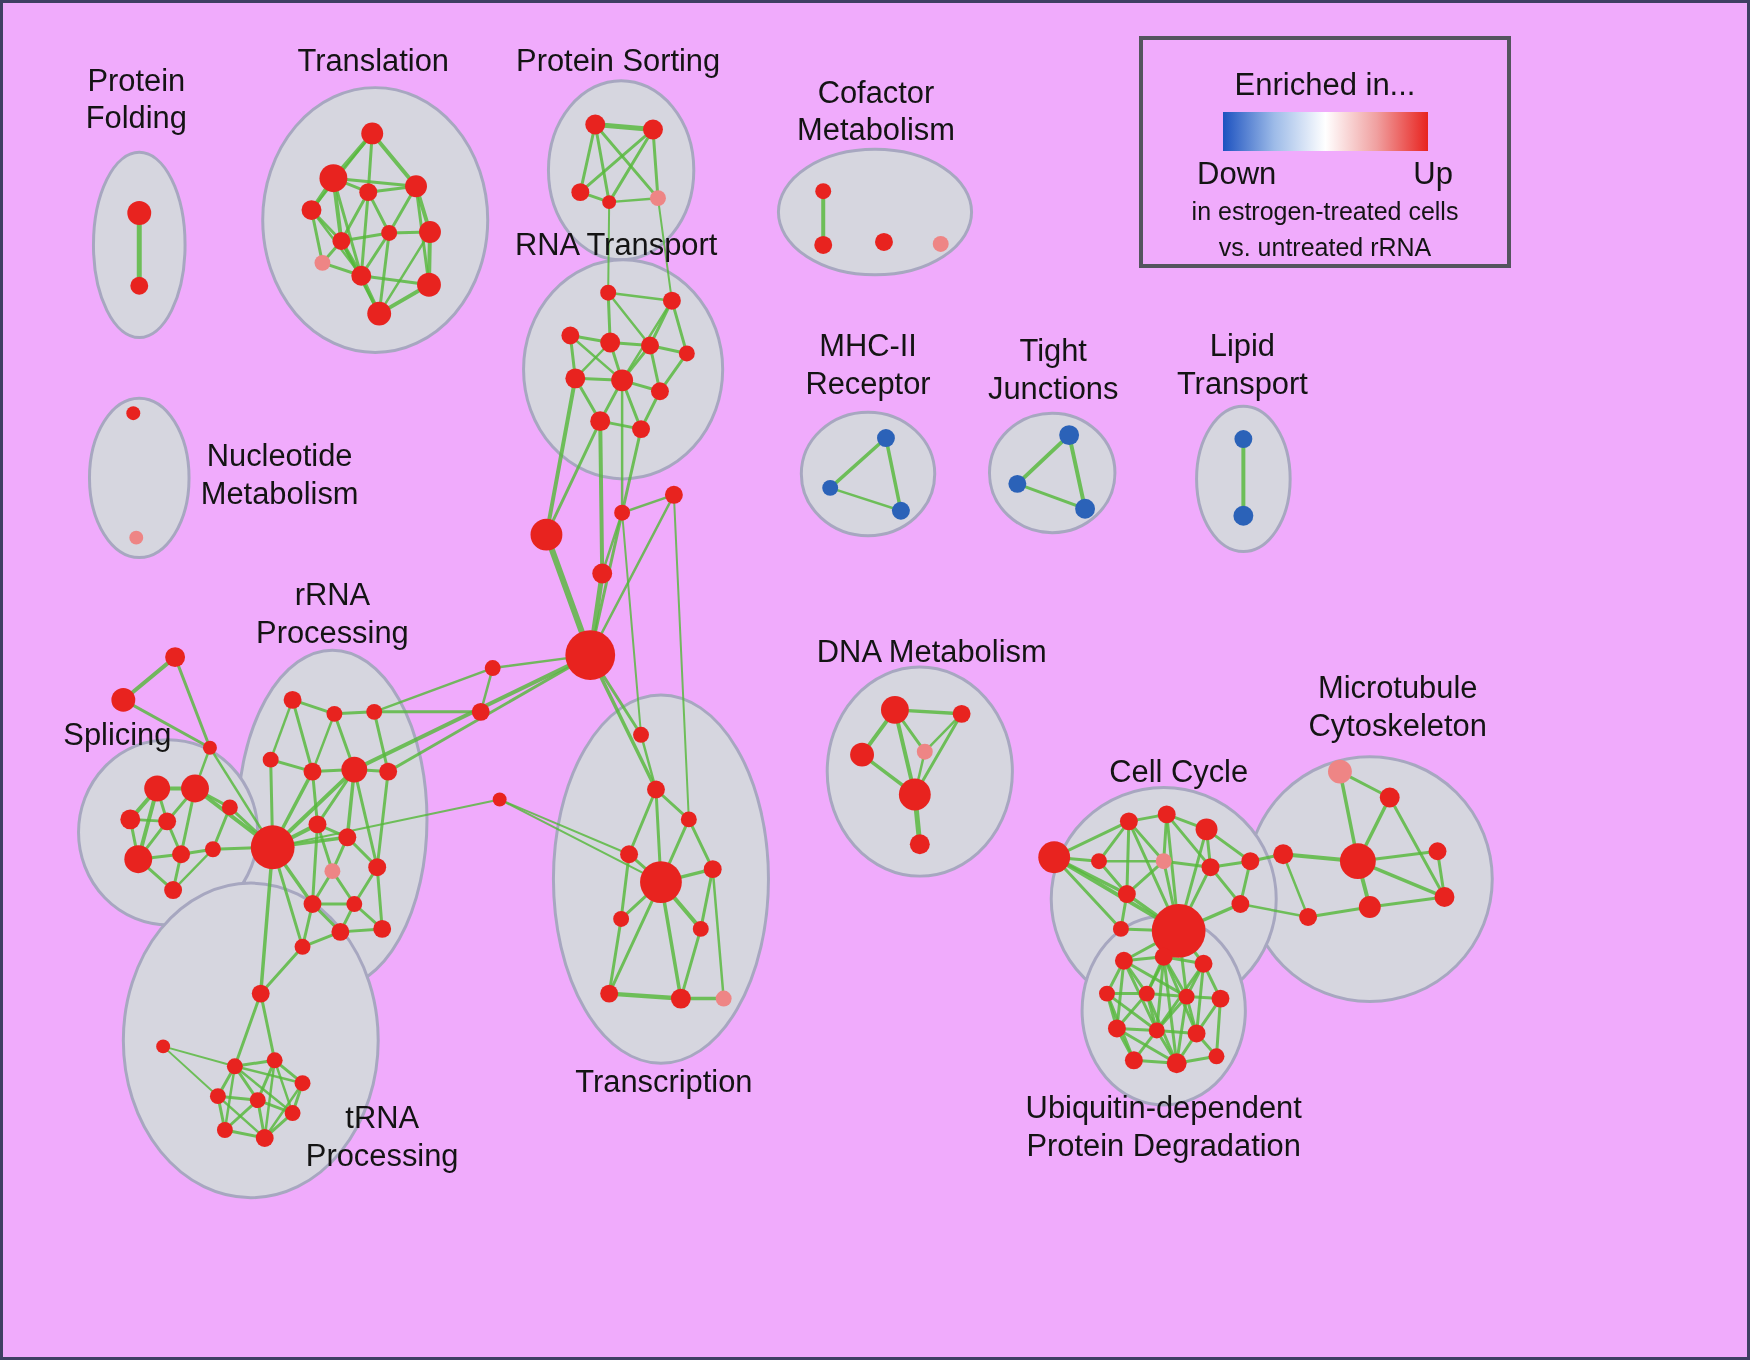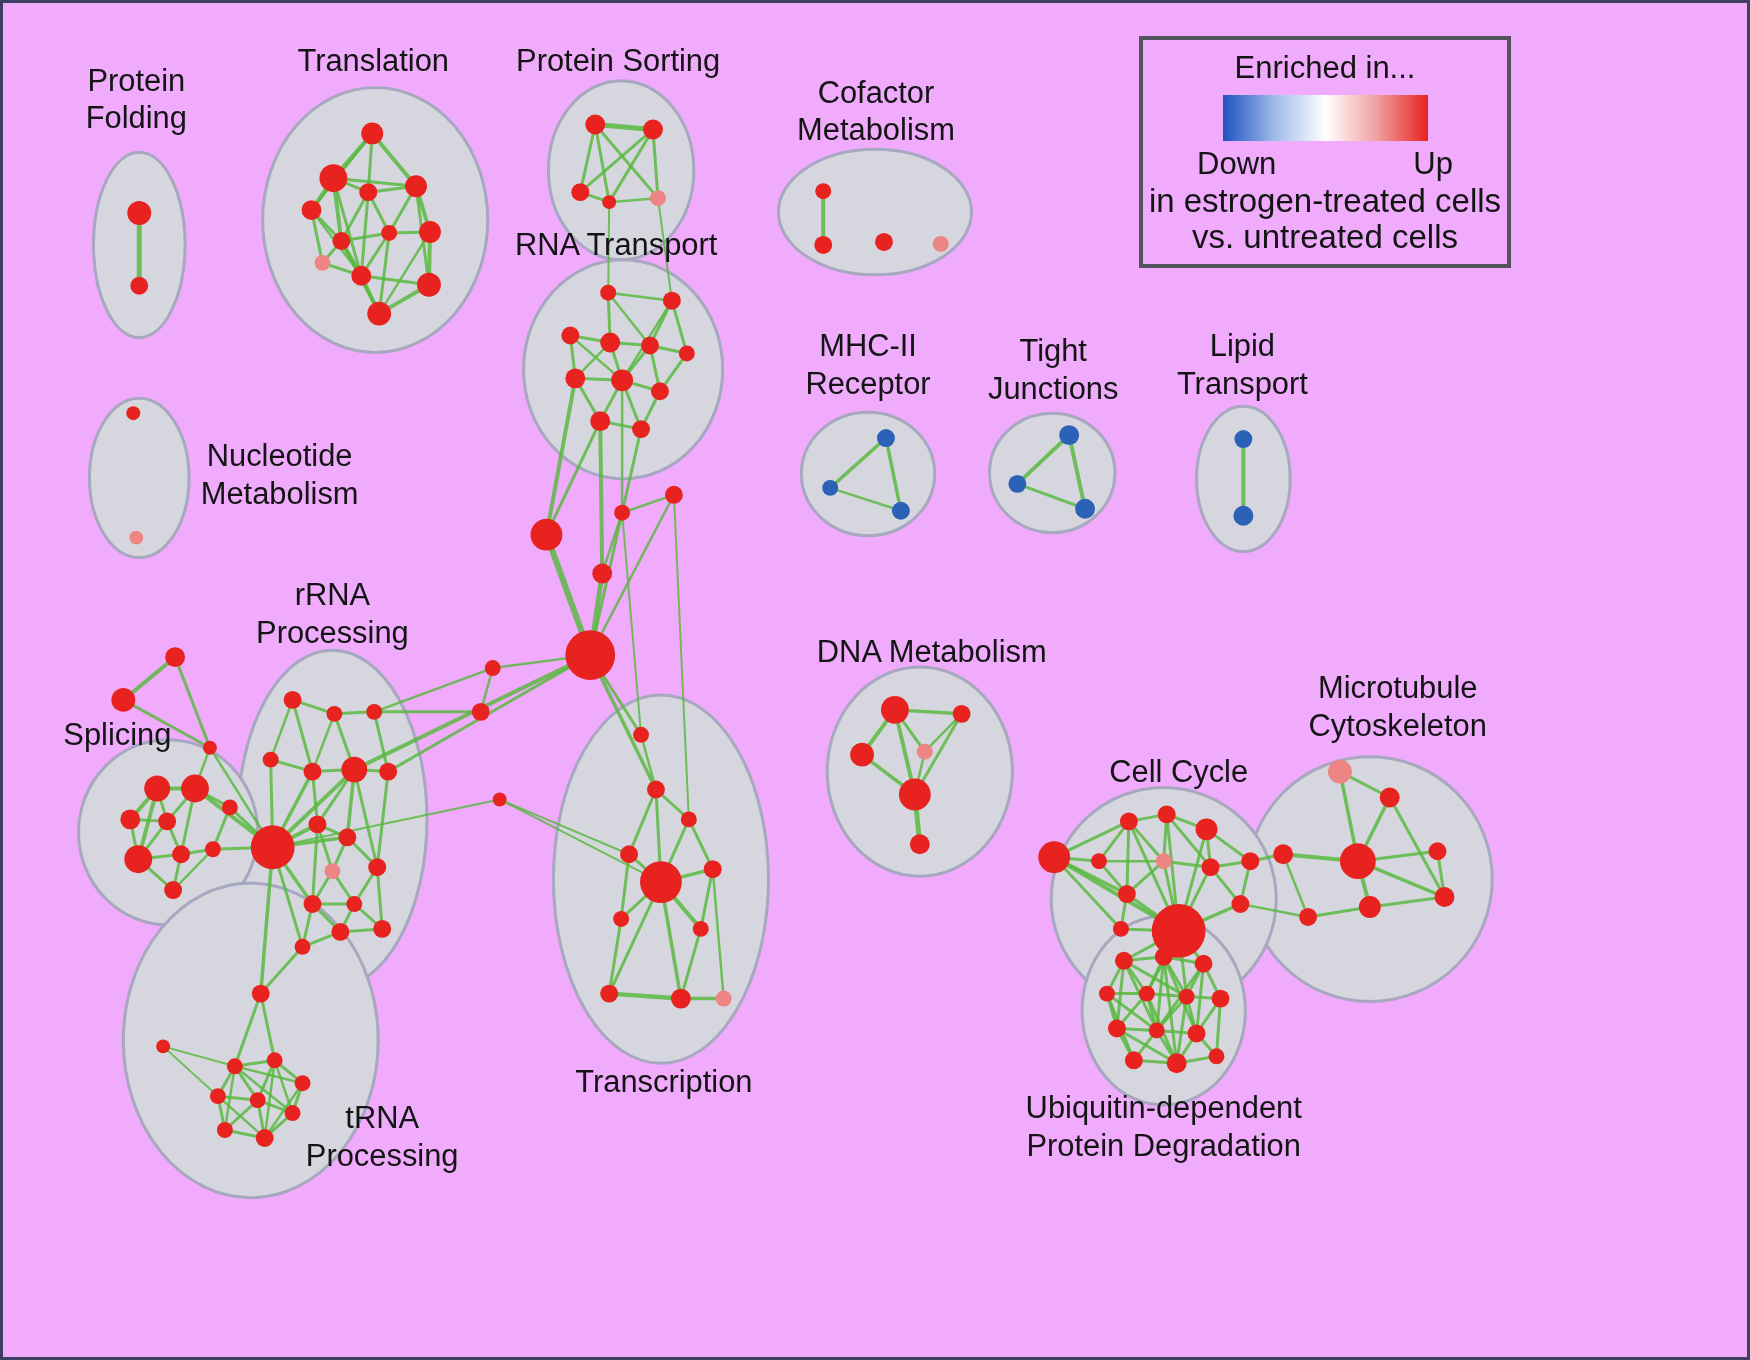--- a/index.html
+++ b/index.html
@@ -3,24 +3,24 @@
 <meta charset="utf-8">
 <style>
   html,body{margin:0;padding:0;background:#ffffff;}
   .canvas{position:relative;width:1750px;height:1360px;box-sizing:border-box;
           border:3px solid #3f3f63;overflow:hidden;font-family:"Liberation Sans",sans-serif;}
   svg#network{position:absolute;left:0;top:0;width:100%;height:100%;}
   .cluster{fill:#d6d6df;stroke:#a7a7c0;stroke-width:3;}
   .cluster-label{font-family:"Liberation Sans",sans-serif;font-size:31px;fill:#141414;text-anchor:middle;}
   .legend{position:absolute;left:1136px;top:33px;width:372px;height:232px;box-sizing:border-box;
           border:4px solid #54545e;display:flex;flex-direction:column;align-items:center;color:#141414;}
-  .legend-title{font-size:31px;margin-top:10px;}
+  .legend-title{font-size:31px;margin-top:27px;}
   .legend-bar{width:205px;height:46px;margin-top:9px;}
   .legend-row{width:256px;display:flex;justify-content:space-between;font-size:31px;margin-top:5px;}
-  .legend-caption{font-size:33px;margin-top:2px;line-height:34px;text-align:center;}
+  .legend-caption{font-size:25px;margin-top:2px;line-height:34px;text-align:center;}
 </style>
 </head>
 <body>
 
 <div class="canvas" style="background: #f0abfc;">
   <svg id="network" viewBox="0 0 1750 1360">
       <ellipse cx="136" cy="243" rx="46" ry="93" class="cluster"></ellipse>
       <ellipse cx="373" cy="218" rx="113" ry="133" class="cluster"></ellipse>
       <ellipse cx="620" cy="168" rx="73" ry="90" class="cluster"></ellipse>
       <ellipse cx="875" cy="210" rx="97" ry="63" class="cluster"></ellipse>
@@ -513,15 +513,15 @@
     </svg>
 
   <div class="legend">
     <div class="legend-title">Enriched in...</div>
     <div class="legend-bar" style="background: linear-gradient(to right, rgb(29, 82, 192), rgb(157, 187, 232), rgb(255, 255, 255), rgb(240, 160, 160), rgb(232, 35, 31));"></div>
     <div class="legend-row">
       <span>Down</span>
       <span>Up</span>
     </div>
     <div class="legend-caption">in estrogen-treated cells</div>
-    <div class="legend-caption">vs. untreated cells</div>
+    <div class="legend-caption">vs. untreated rRNA</div>
   </div>
 </div>
 
 </body></html>

